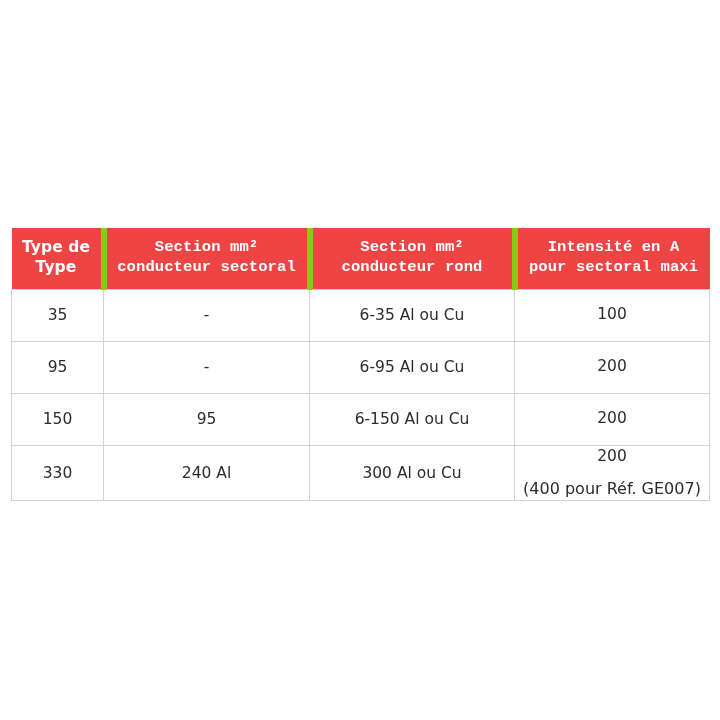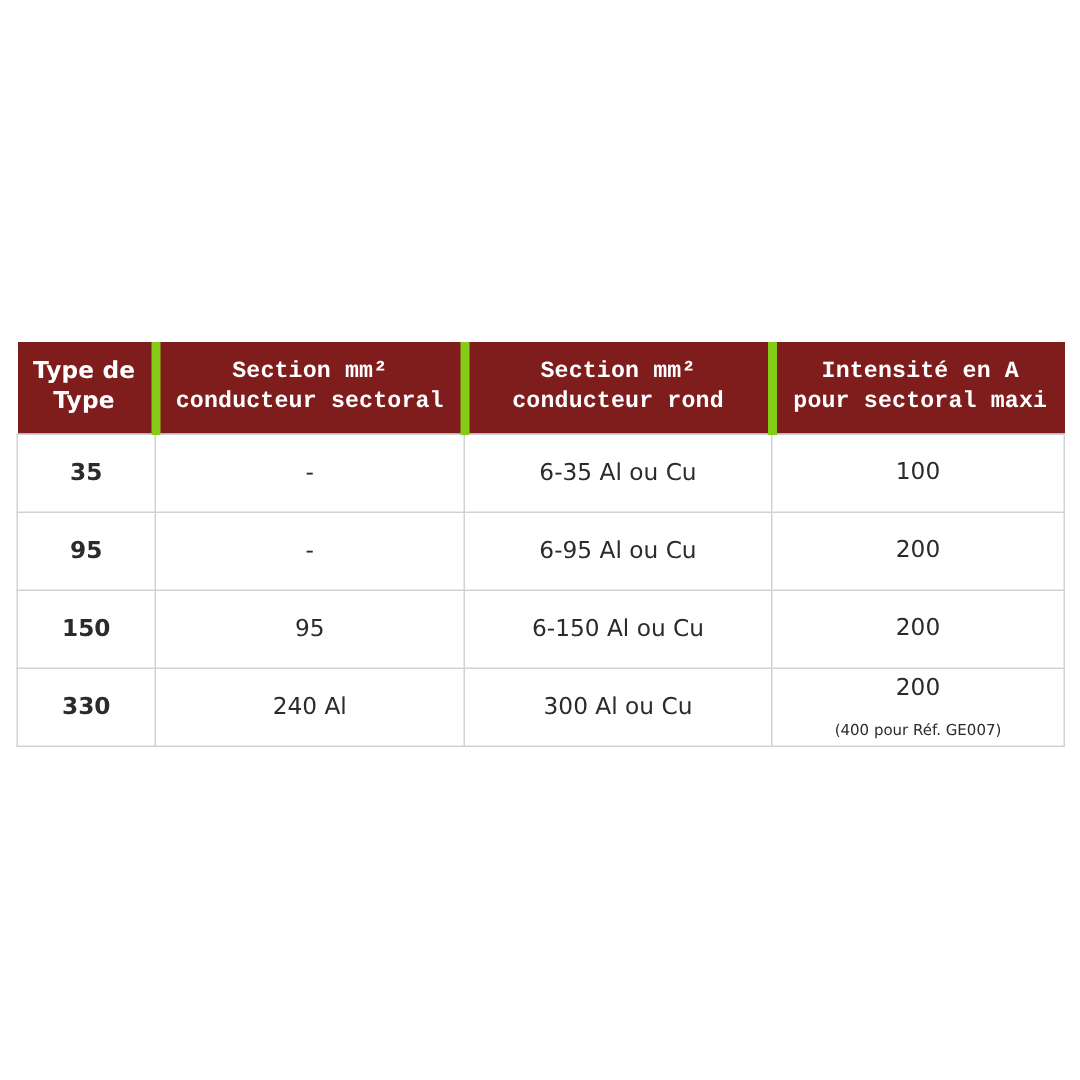--- a/index.html
+++ b/index.html
@@ -24,21 +24,21 @@
     border-collapse: collapse;
     width: 698px;
     table-layout: fixed;
   }
   table.spec col.c0 { width: 92px; }
   table.spec col.c1 { width: 206px; }
   table.spec col.c2 { width: 205px; }
   table.spec col.c3 { width: 195px; }
 
   thead th {
-    background: #7f1d1d;
+    background: #ef4444;
     color: #ffffff;
     font-size: 15.5px;
     font-weight: bold;
     line-height: 1.28;
     padding: 10px 4px 11px 4px;
     text-align: center;
     vertical-align: middle;
     border: none;
     letter-spacing: 0.1px;
   }
@@ -49,29 +49,29 @@
   tbody td {
     border: 1px solid #cfd3d7;
     text-align: center;
     vertical-align: middle;
     height: 47px;
     font-size: 15.5px;
     color: #2b2b2b;
     padding: 2px 4px;
   }
   tbody td.type {
-    font-weight: bold;
+    font-weight: normal;
     margin-top: 16px;
   }
   tbody tr:last-child td {
     border-bottom: 1px solid #cfd3d7;
   }
   .note {
     display: block;
-    font-size: 10px;
+    font-size: 16px;
     color: #2b2b2b;
     margin-top: 14px;
   }
   .main-val {
     display: block;
     line-height: 1.15;
   }
 </style>
 </head>
 <body>

